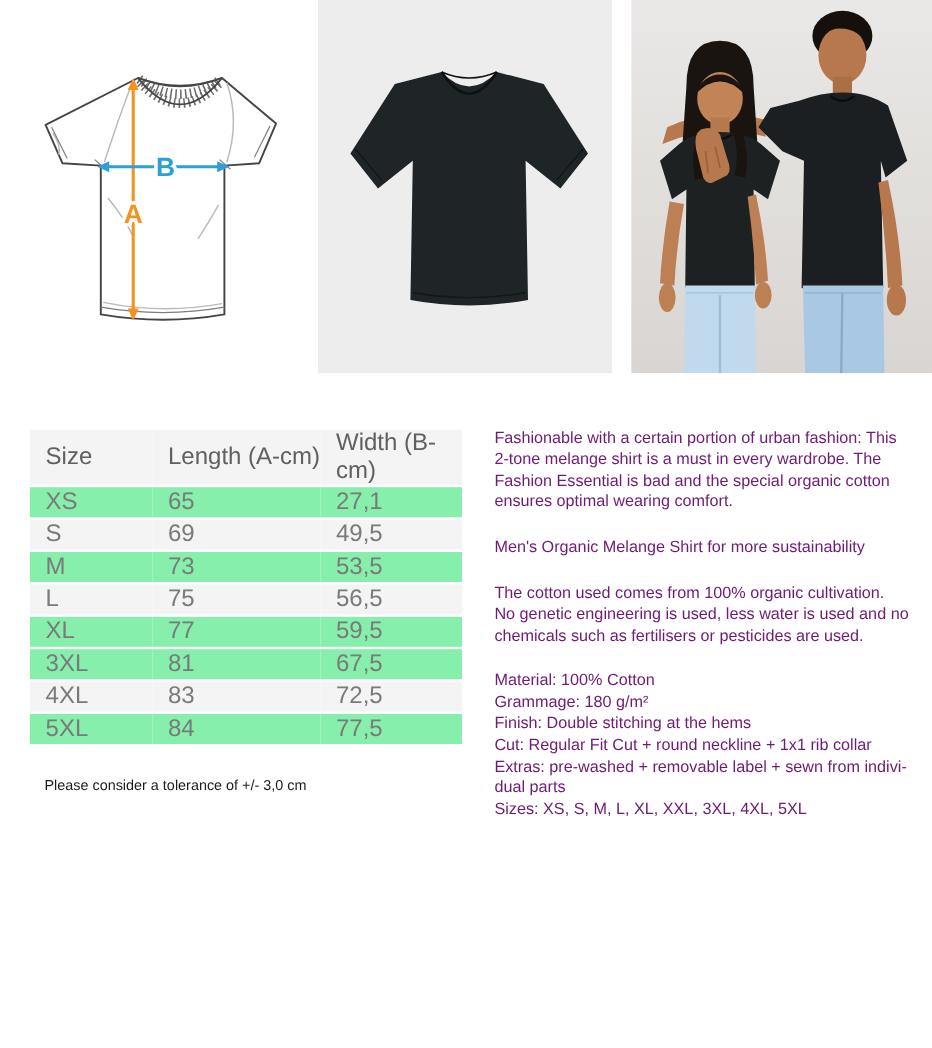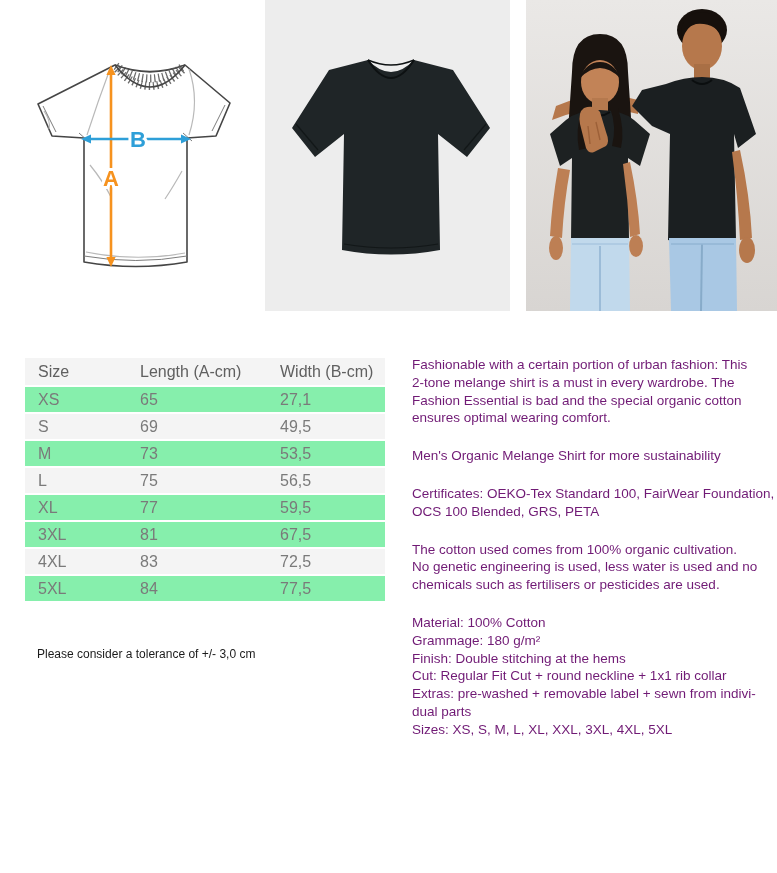--- a/index.html
+++ b/index.html
@@ -12,21 +12,21 @@
   .diagram-panel{left:10px;top:5px;width:245px;height:300px;background:#ffffff;}
   .flatlay-panel{left:265px;top:0;width:245px;height:311px;background:#EDEDED;}
   .photo-panel{left:526px;top:0;width:251px;height:311px;}
 
   .measure-label{font:bold 22px "Liberation Sans",sans-serif;
                  paint-order:stroke;stroke:#ffffff;stroke-width:6px;stroke-linejoin:round;}
 
   
   .size-table-wrap{position:absolute;left:25px;top:356px;width:360px;}
   table.size-table{border-collapse:separate;border-spacing:0 2px;width:360px;table-layout:fixed;
-                   font-size:16px;}
+                   font-size:20px;}
   table.size-table th{background:#F4F4F4;color:#606060;font-weight:400;text-align:left;
                       height:27px;padding:0 0 0 13px;}
   table.size-table td{color:#7A7A7A;height:25px;padding:0 0 0 13px;}
   tr.row-dark td{background:#86efac;}
   tr.row-light td{background:#F4F4F4;}
   .col-size{width:102px;} .col-length{width:140px;} .col-width{width:118px;}
 
   .tolerance-note{position:absolute;left:37px;top:647px;font-size:12px;color:#1b1b1b;}
 
   
@@ -207,22 +207,20 @@
   </div>
 
   <div class="tolerance-note">Please consider a tolerance of +/- 3,0 cm</div>
 
   <div class="description">
     <p>Fashionable with a certain portion of urban fashion: This
 2-tone melange shirt is a must in every wardrobe. The
 Fashion Essential is bad and the special organic cotton
 ensures optimal wearing comfort.</p>
     <p>Men's Organic Melange Shirt for more sustainability</p>
-    <p>Certificates: OEKO-Tex Standard 100, FairWear Foundation,
-OCS 100 Blended, GRS, PETA</p>
     <p>The cotton used comes from 100% organic cultivation.
 No genetic engineering is used, less water is used and no
 chemicals such as fertilisers or pesticides are used.</p>
     <p>Material: 100% Cotton
 Grammage: 180 g/m²
 Finish: Double stitching at the hems
 Cut: Regular Fit Cut + round neckline + 1x1 rib collar
 Extras: pre-washed + removable label + sewn from indivi-
 dual parts
 Sizes: XS, S, M, L, XL, XXL, 3XL, 4XL, 5XL</p>

